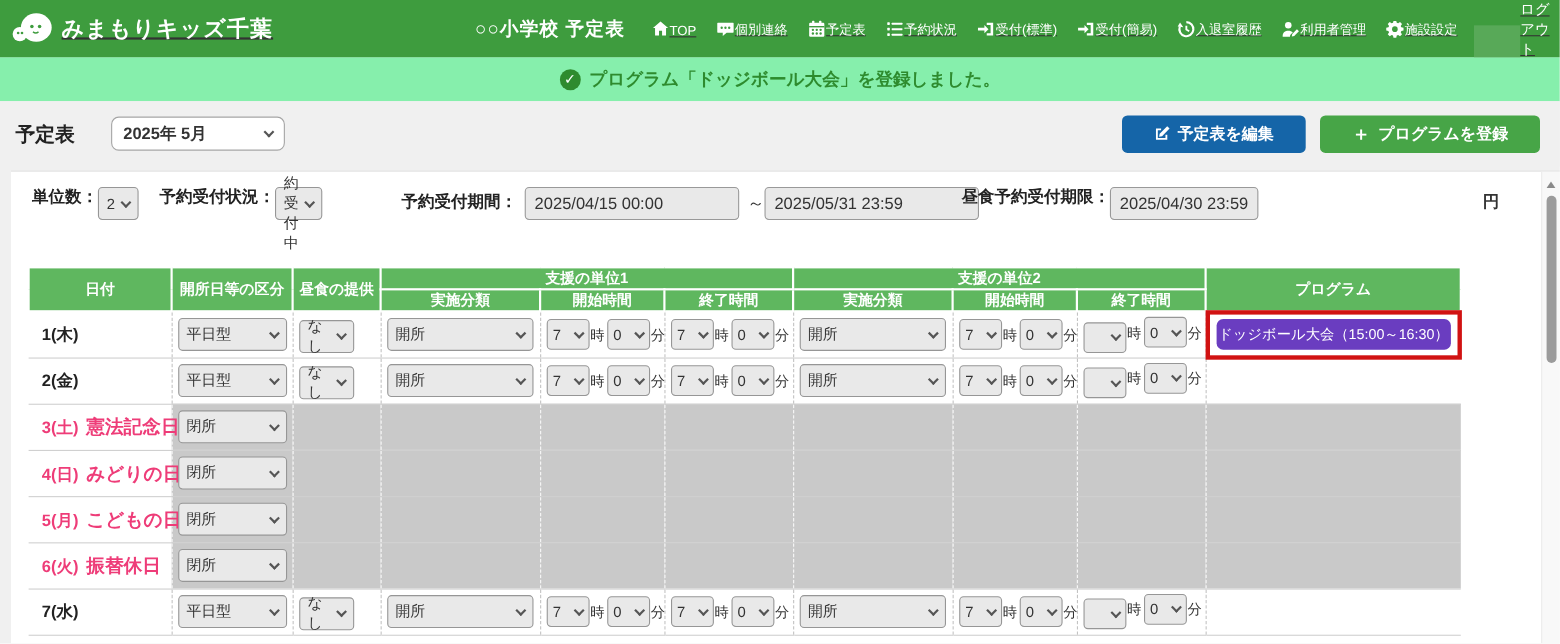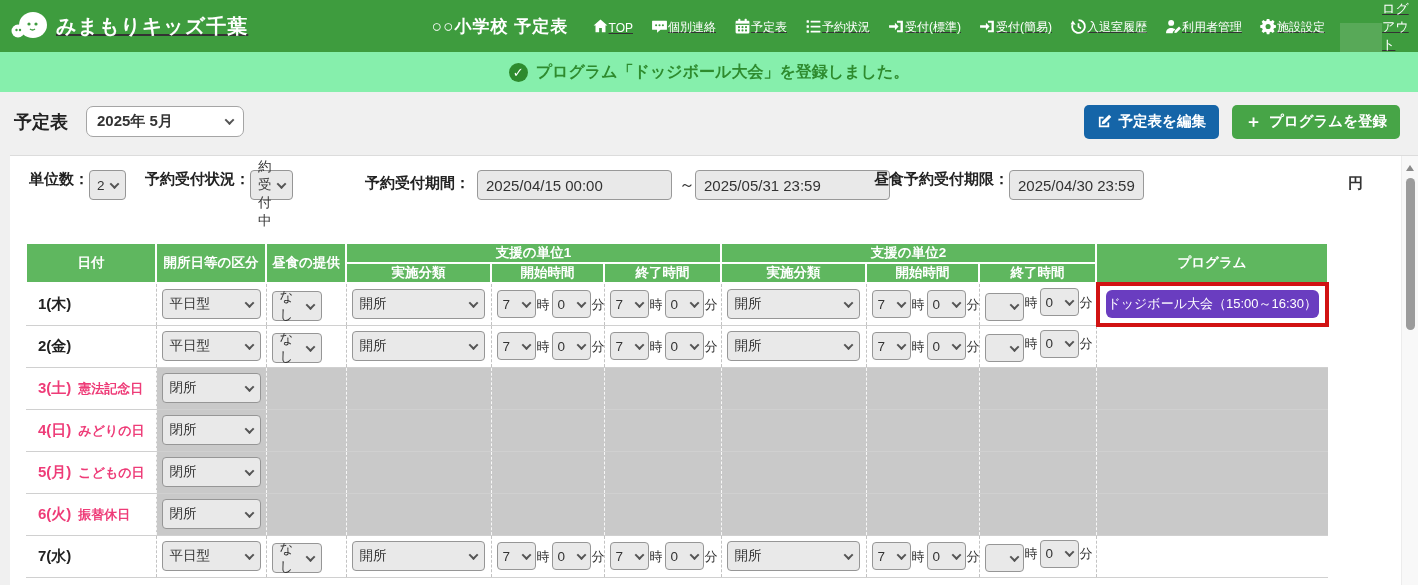--- a/index.html
+++ b/index.html
@@ -33,24 +33,24 @@
 
   
   .toolbar { height:59px; background:#f0f0f0; display:flex; align-items:center; padding:0 14px; }
   .page-title { font-size:18px; font-weight:bold; color:#222; }
   .sel { background:#e9e9e9; border:1px solid #969696; border-radius:4px; height:30px;
     display:inline-flex; align-items:center; justify-content:space-between;
     padding:0 7px; font-size:13.5px; color:#333; cursor:pointer; }
   .ch { width:7px; height:7px; border-right:2px solid #555; border-bottom:2px solid #555;
     transform:rotate(45deg) translate(-1px,-1px); flex:none; margin-left:6px; }
   .month-sel { background:#fff; border:1px solid #a5a5a5; border-radius:7px;
-    width:158px; height:31px; margin-left:18px; font-size:15px; font-weight:bold; padding:0 10px; }
+    width:158px; height:31px; margin-left:33px; font-size:15px; font-weight:bold; padding:0 10px; }
   .tb-buttons { margin-left:auto; display:flex; gap:13px; margin-right:4px; }
   .btn { border:none; border-radius:5px; color:#fff; font-size:14.5px; font-weight:bold;
-    height:34px; padding:0 13px; display:flex; align-items:center; gap:7px; cursor:pointer;
+    height:34px; padding:0 29px; display:flex; align-items:center; gap:7px; cursor:pointer;
     font-family:inherit; }
   .btn-blue { background:#1565a8; }
   .btn-green { background:#47a547; }
   .plus { font-size:17px; font-weight:bold; }
 
   
   .panel { position:absolute; left:10px; right:0; top:155px; bottom:0; background:#fff;
     border-top:1px solid #dcdcdc; overflow:hidden; padding-top:14px; }
 
   
@@ -76,21 +76,21 @@
   
   table.sched { border-collapse:collapse; table-layout:fixed; width:1302px; margin:16px 0 0 15px; }
   .sched thead th { background:#5fb75f; color:#fff; font-size:13.5px; font-weight:bold;
     border:2px solid #fff; height:20px; padding:0 2px; text-align:center; }
   .sched tbody td { border-bottom:1px solid #d0d0d0; height:42px; padding:0 5px; vertical-align:middle; }
   .sched tbody td + td { border-left:1px dashed #c3c3c3; }
   .sched tbody td.closed { background:#c9c9c9; border-left:1px dashed rgba(255,255,255,.85); }
   .c-date { padding-left:12px !important; white-space:nowrap; }
   .dnum { font-size:15px; font-weight:bold; color:#222; }
   .pink { color:#ee3c78; }
-  .hname { font-size:13px; font-weight:bold; color:#ee3c78; margin-left:7px; }
+  .hname { font-size:17px; font-weight:bold; color:#ee3c78; margin-left:7px; }
   .w-cat { width:99px; }
   .w-lunch { width:50px; }
   .w-class { width:133px; }
   .w-t { width:39px; height:28px; padding:0 5px; }
   .c-time { white-space:nowrap; }
   .c-time .tl { font-size:13px; margin:0 2px 0 1px; }
   .c-prog { position:relative; }
   .hl { position:absolute; inset:-2px -1px; border:4px solid #d11212;
     display:flex; align-items:center; justify-content:center; }
   .prog-btn { background:#6a3dc0; border:none; border-radius:6px; color:#fff; font-size:13px;

